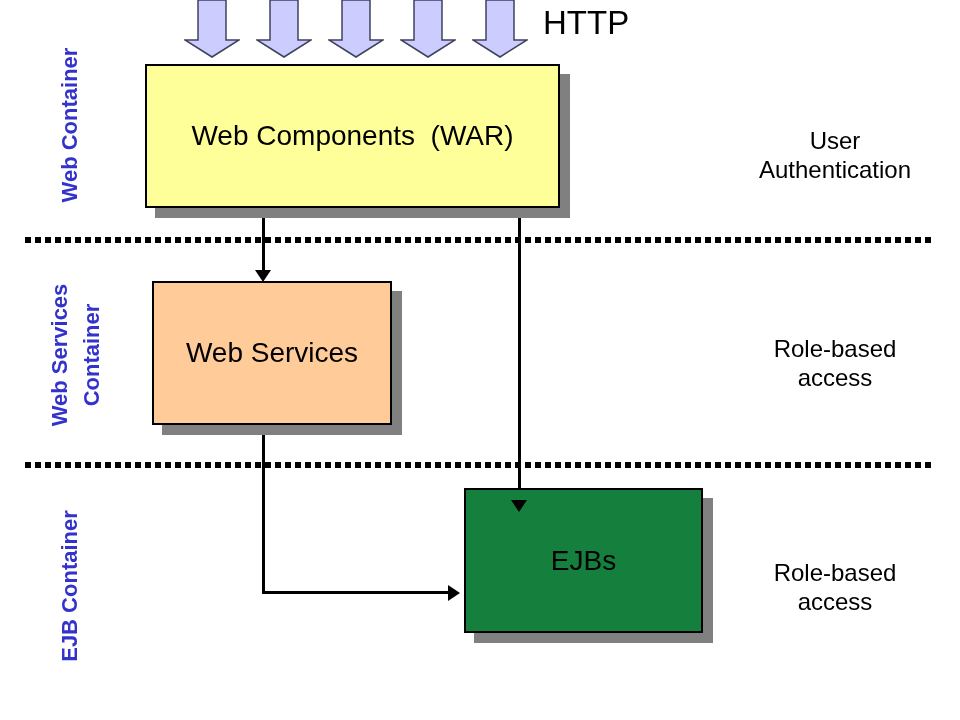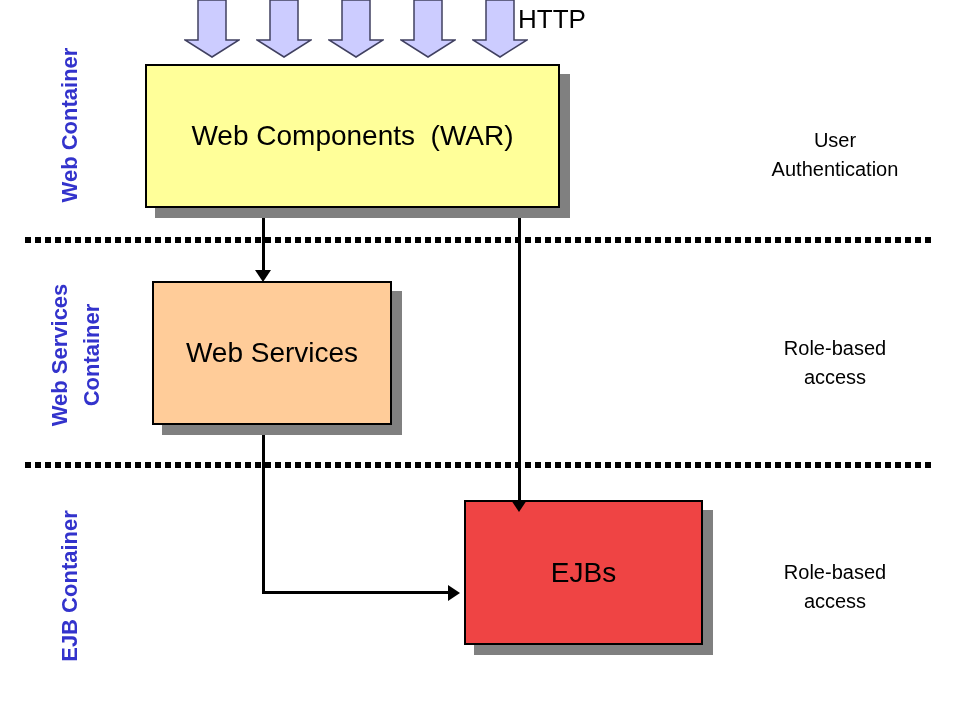--- a/index.html
+++ b/index.html
@@ -23,32 +23,32 @@
     background:repeating-linear-gradient(90deg,#000 0 6px,transparent 6px 10px);
   }
   #divider-1{top:237px;}
   #divider-2{top:462px;}
 
   
   .http-arrow{position:absolute;top:0;width:56px;height:58px;}
   #http-arrow-1{left:184px;} #http-arrow-2{left:256px;} #http-arrow-3{left:328px;}
   #http-arrow-4{left:400px;} #http-arrow-5{left:472px;}
 
-  #http-label{position:absolute;left:518px;top:4px;font-size:26px;}
+  #http-label{position:absolute;left:543px;top:4px;font-size:33px;}
 
   
   .box{
     position:absolute;border:2px solid #000;box-shadow:10px 10px 0 #808080;
     display:flex;align-items:center;justify-content:center;font-size:28px;
     z-index:3;
   }
   .box .box-label{white-space:pre;}
   #box-war{left:145px;top:64px;width:411px;height:140px;background:#FFFF99;}
   #box-ws{left:152px;top:281px;width:236px;height:140px;background:#FFCC99;}
-  #box-ejb{left:464px;top:500px;width:235px;height:141px;background:#ef4444;}
+  #box-ejb{left:464px;top:488px;width:235px;height:141px;background:#15803d;}
 
   
   .connector{position:absolute;background:#000;z-index:2;}
   #conn-war-ws{left:262px;top:208px;width:3px;height:64px;}
   #conn-war-ejb{left:518px;top:208px;width:3px;height:293px;}
   #conn-ws-ejb-v{left:262px;top:423px;width:3px;height:171px;}
   #conn-ws-ejb-h{left:262px;top:591px;width:188px;height:3px;}
   .arrowhead-down{
     position:absolute;width:0;height:0;z-index:4;
     border-left:8px solid transparent;border-right:8px solid transparent;
@@ -58,21 +58,21 @@
   #ah-ejb-top{left:511px;top:500px;}
   .arrowhead-right{
     position:absolute;width:0;height:0;z-index:4;
     border-top:8px solid transparent;border-bottom:8px solid transparent;
     border-left:12px solid #000;
   }
   #ah-ejb-left{left:448px;top:585px;}
 
   
   .annotation{
-    position:absolute;width:210px;text-align:center;font-size:20px;
+    position:absolute;width:210px;text-align:center;font-size:24px;
     line-height:29px;white-space:pre-line;
   }
   #ann-auth{left:730px;top:126px;}
   #ann-role-ws{left:730px;top:334px;}
   #ann-role-ejb{left:730px;top:558px;}
 </style>
 </head>
 <body>
 
 <div id="canvas">

